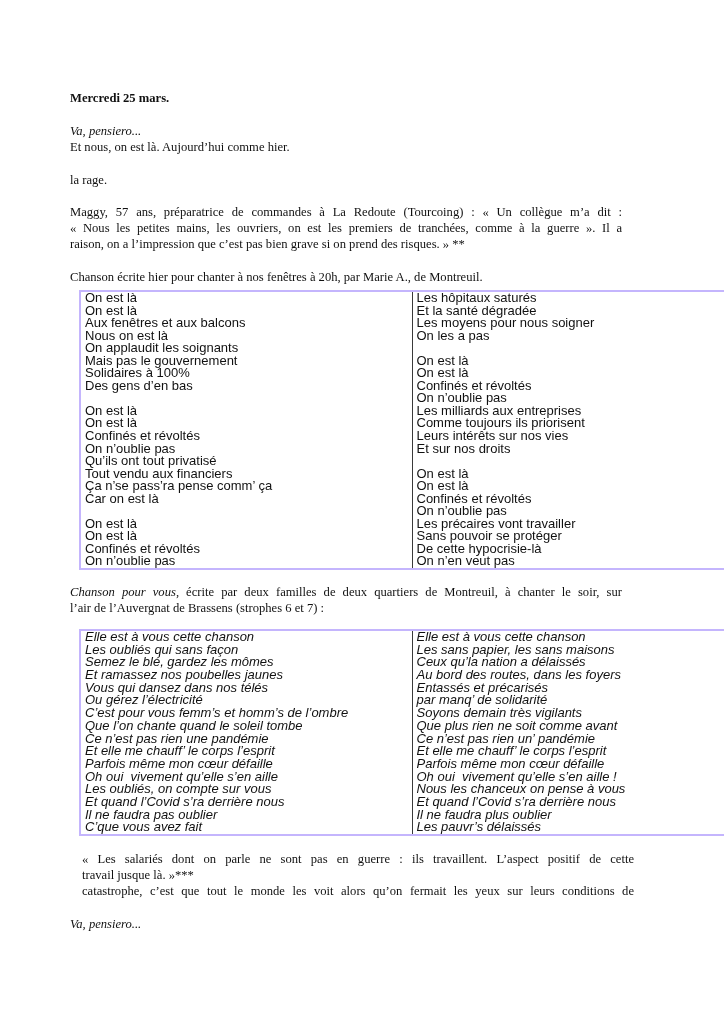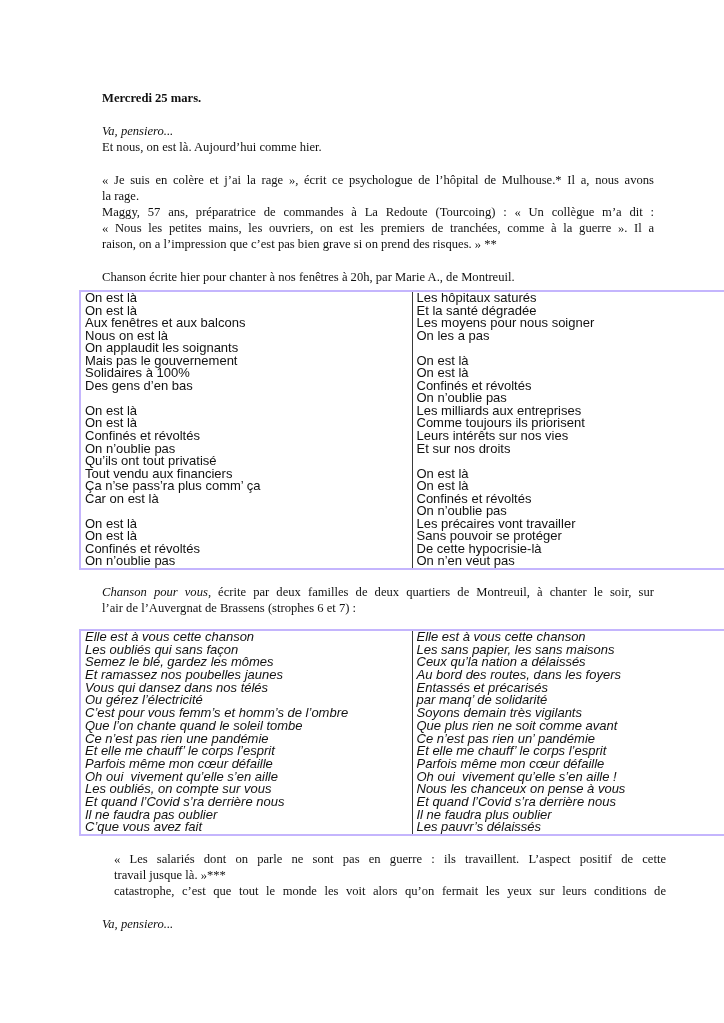--- a/index.html
+++ b/index.html
@@ -1,19 +1,19 @@
 <!DOCTYPE html>
 <html><head>
 <meta charset="utf-8">
 <style>
   html, body { margin: 0; padding: 0; background: #ffffff; }
   body { width: 724px; height: 1023px; position: relative; overflow: hidden; color: #111; }
   .page { position: absolute; left: 0; top: 0; width: 724px; height: 1023px; background: #fff; }
   .serif { font-family: "Liberation Serif", "DejaVu Serif", serif; font-size: 12.6px; line-height: 16.2px; }
-  .p { position: absolute; left: 102px; width: 552px; margin: 0; }
+  .p { position: absolute; left: 70px; width: 552px; margin: 0; }
   .bold { font-weight: bold; }
   .ital { font-style: italic; }
   .just { text-align: justify; }
   .song-table {
     position: absolute; left: 79px; width: 666px;
     border: 2px solid #c4b5fd; border-collapse: collapse;
     font-family: "Liberation Sans", "DejaVu Sans", sans-serif;
     font-size: 13px; color: #111;
   }
   .song-table td { vertical-align: top; padding: 0 4px; border: 1px solid #3a3a3a; width: 50%; }
@@ -24,21 +24,20 @@
 <body>
 
 <div class="page">
 
   <p class="p serif bold" style="top:90px;">Mercredi 25 mars.</p>
 
   <p class="p serif ital" style="top:123px;">Va, pensiero...</p>
   <p class="p serif" style="top:139px;">Et nous, on est là. Aujourd’hui comme hier.</p>
 
   <div class="p serif just" style="top:172px;">
-    <div style="text-align:justify;text-align-last:justify;">« Je suis en colère et j’ai la rage », écrit ce psychologue de l’hôpital de Mulhouse.* Il a, nous avons</div>
     <div>la rage.</div>
   </div>
 
   <div class="p serif" style="top:204px;">
     <div style="text-align:justify;text-align-last:justify;">Maggy, 57 ans, préparatrice de commandes à La Redoute (Tourcoing) : « Un collègue m’a dit :</div>
     <div style="text-align:justify;text-align-last:justify;">« Nous les petites mains, les ouvriers, on est les premiers de tranchées, comme à la guerre ». Il a</div>
     <div>raison, on a l’impression que c’est pas bien grave si on prend des risques. » **</div>
   </div>
 
   <p class="p serif" style="top:269px;">Chanson écrite hier pour chanter à nos fenêtres à 20h, par Marie A., de Montreuil.</p>
@@ -55,21 +54,21 @@
         <span class="line">Mais pas le gouvernement</span>
         <span class="line">Solidaires à 100%</span>
         <span class="line">Des gens d’en bas</span>
         <span class="line"></span>
         <span class="line">On est là</span>
         <span class="line">On est là</span>
         <span class="line">Confinés et révoltés</span>
         <span class="line">On n’oublie pas</span>
         <span class="line">Qu’ils ont tout privatisé</span>
         <span class="line">Tout vendu aux financiers</span>
-        <span class="line">Ça n’se pass’ra plus comm’ ça</span>
+        <span class="line">Ça n’se pass’ra pense comm’ ça</span>
         <span class="line">Car on est là</span>
         <span class="line"></span>
         <span class="line">On est là</span>
         <span class="line">On est là</span>
         <span class="line">Confinés et révoltés</span>
         <span class="line">On n’oublie pas</span>
       </td>
       <td>
         <span class="line">Les hôpitaux saturés</span>
         <span class="line">Et la santé dégradée</span>

